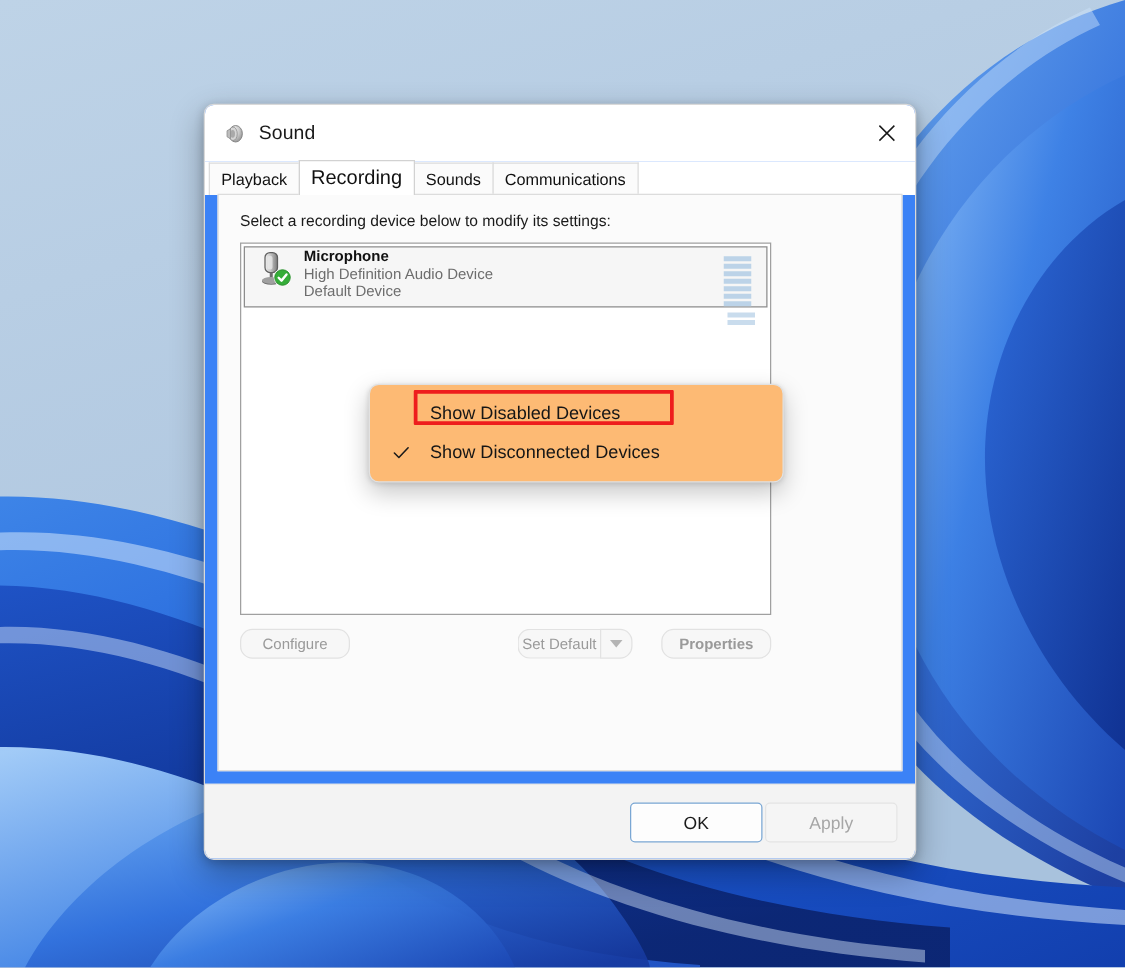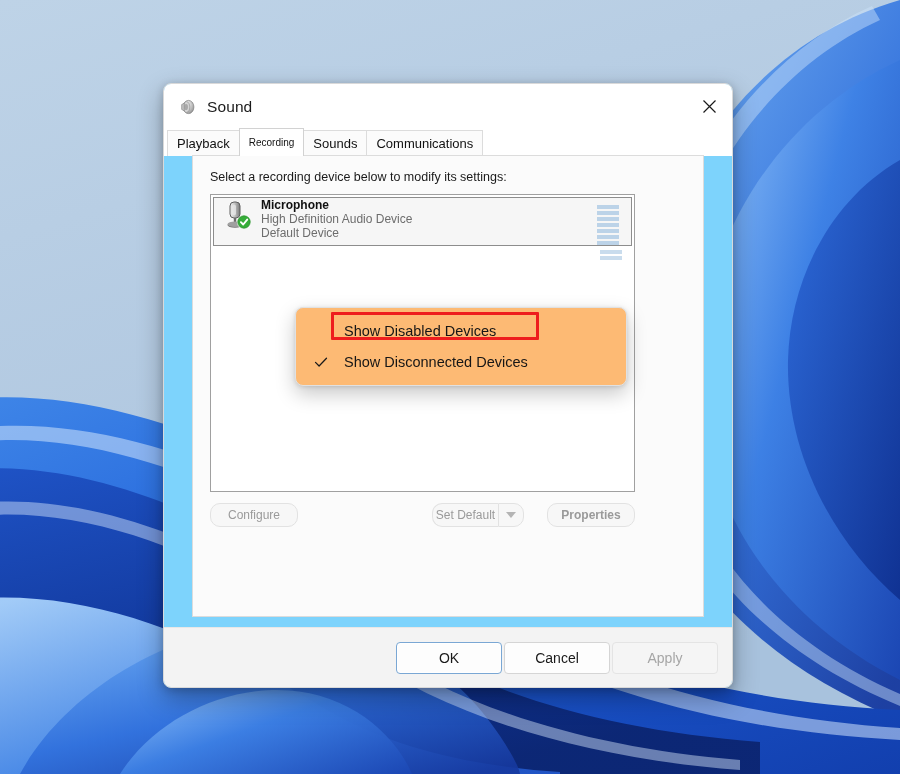--- a/index.html
+++ b/index.html
@@ -21,21 +21,21 @@
   }
   #wallpaper { position: absolute; inset: 0; width: 900px; height: 774px; }
 
   
   #sound-dialog {
     position: absolute;
     left: 163px;
     top: 83px;
     width: 570px;
     height: 605px;
-    background: #7dd3fc;
+    background: #3b82f6;
     border-radius: 8px;
     box-shadow: 0 10px 26px rgba(0,0,0,0.30), 0 2px 8px rgba(0,0,0,0.18);
     overflow: hidden;
     border: 1px solid #d9d9d9;
   }
 
   .titlebar {
     position: relative;
     height: 45px;
     background: #ffffff;
@@ -78,29 +78,29 @@
     border: 1px solid #dcdcdc;
     border-bottom: none;
     margin-right: -1px;
     cursor: pointer;
     white-space: nowrap;
   }
   .tab.active {
     background: #ffffff;
     height: 28px;
     padding-top: 5px;
-    font-size: 10px;
+    font-size: 16px;
     border-color: #d2d2d2;
     position: relative;
     z-index: 3;
   }
 
   .tabpage {
     position: relative;
-    margin: 0 28px;
+    margin: 0 10px;
     height: 462px;
     background: #fbfbfb;
     border: 1px solid #dcdcdc;
     margin-top: -1px;
   }
 
   .pagehint {
     font-size: 12.5px;
     color: #1a1a1a;
     padding: 14px 0 0 17px;
@@ -409,21 +409,20 @@
         <div class="btn disabled" id="btn-setdefault">Set Default</div>
         <div class="btn disabled" id="btn-setdefault-arrow">
           <span class="caret"></span>
         </div>
         <div class="btn disabled" id="btn-properties">Properties</div>
       </div>
     </div>
 
     <div class="footer">
       <div class="fbtn default">OK</div>
-      <div class="fbtn">Cancel</div>
       <div class="fbtn disabled">Apply</div>
     </div>
   </div>
 
   <div id="context-menu">
     <div class="menu-item">
       <span>Show Disabled Devices</span>
     </div>
     <div class="menu-item">
       <svg class="menu-check" viewBox="0 0 16 16">

